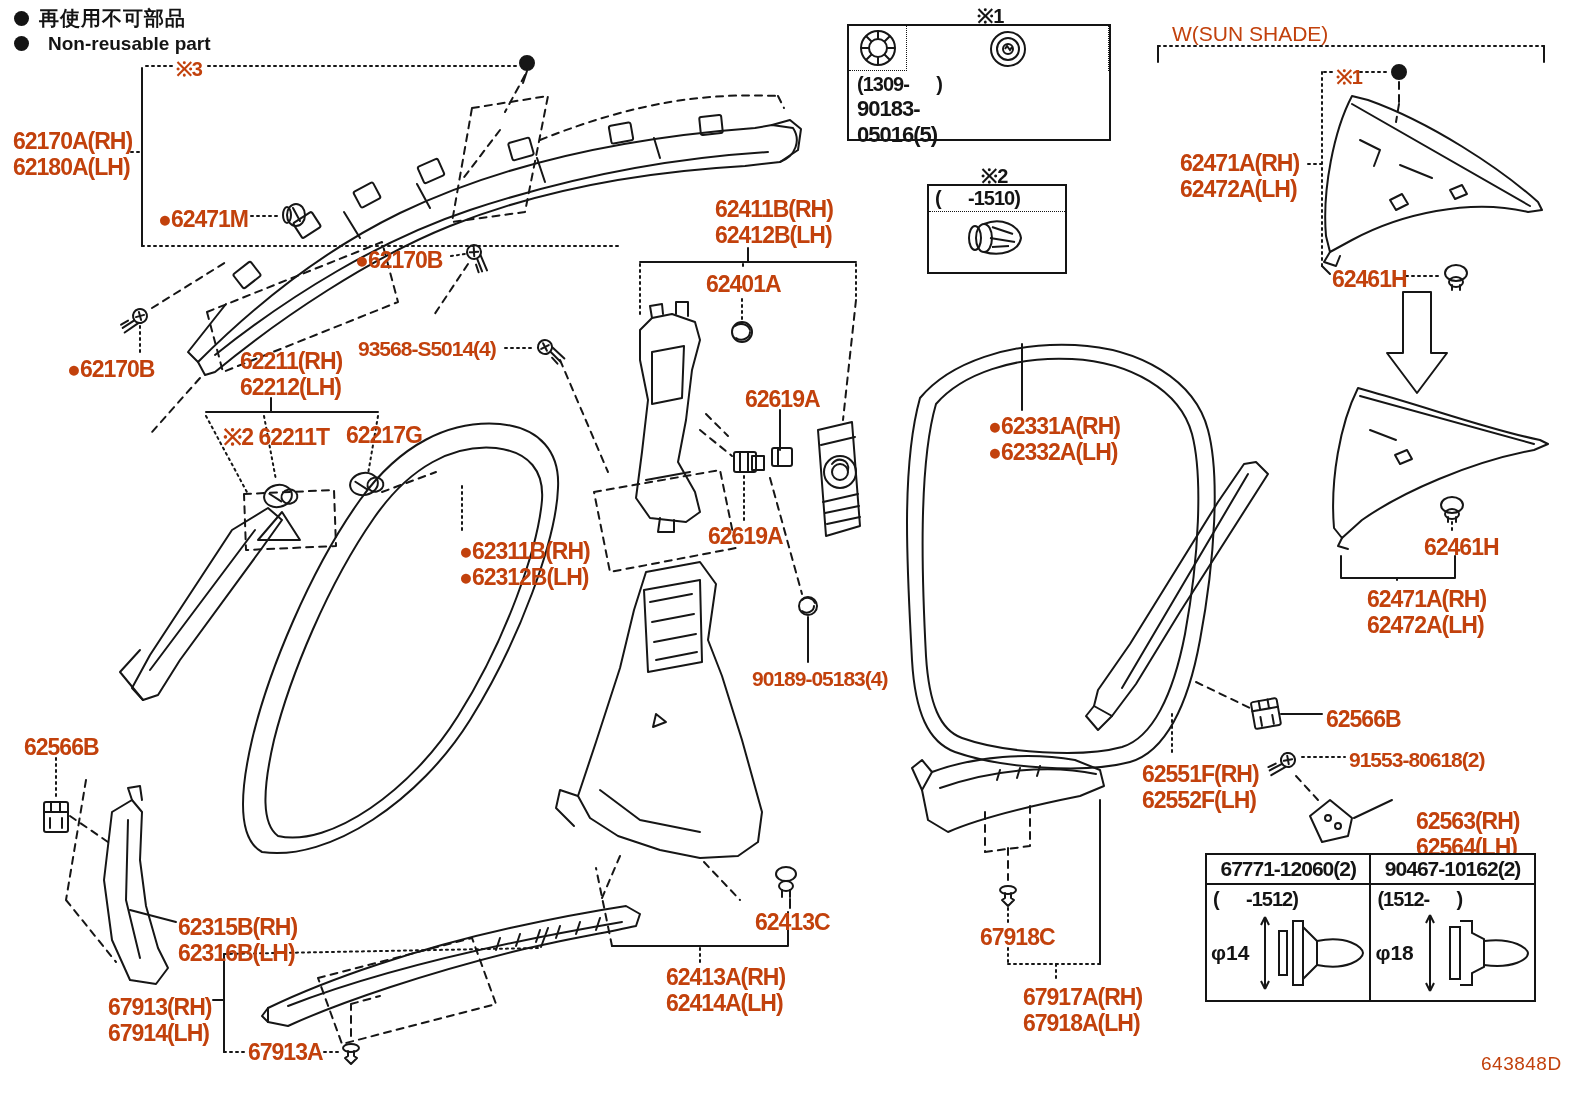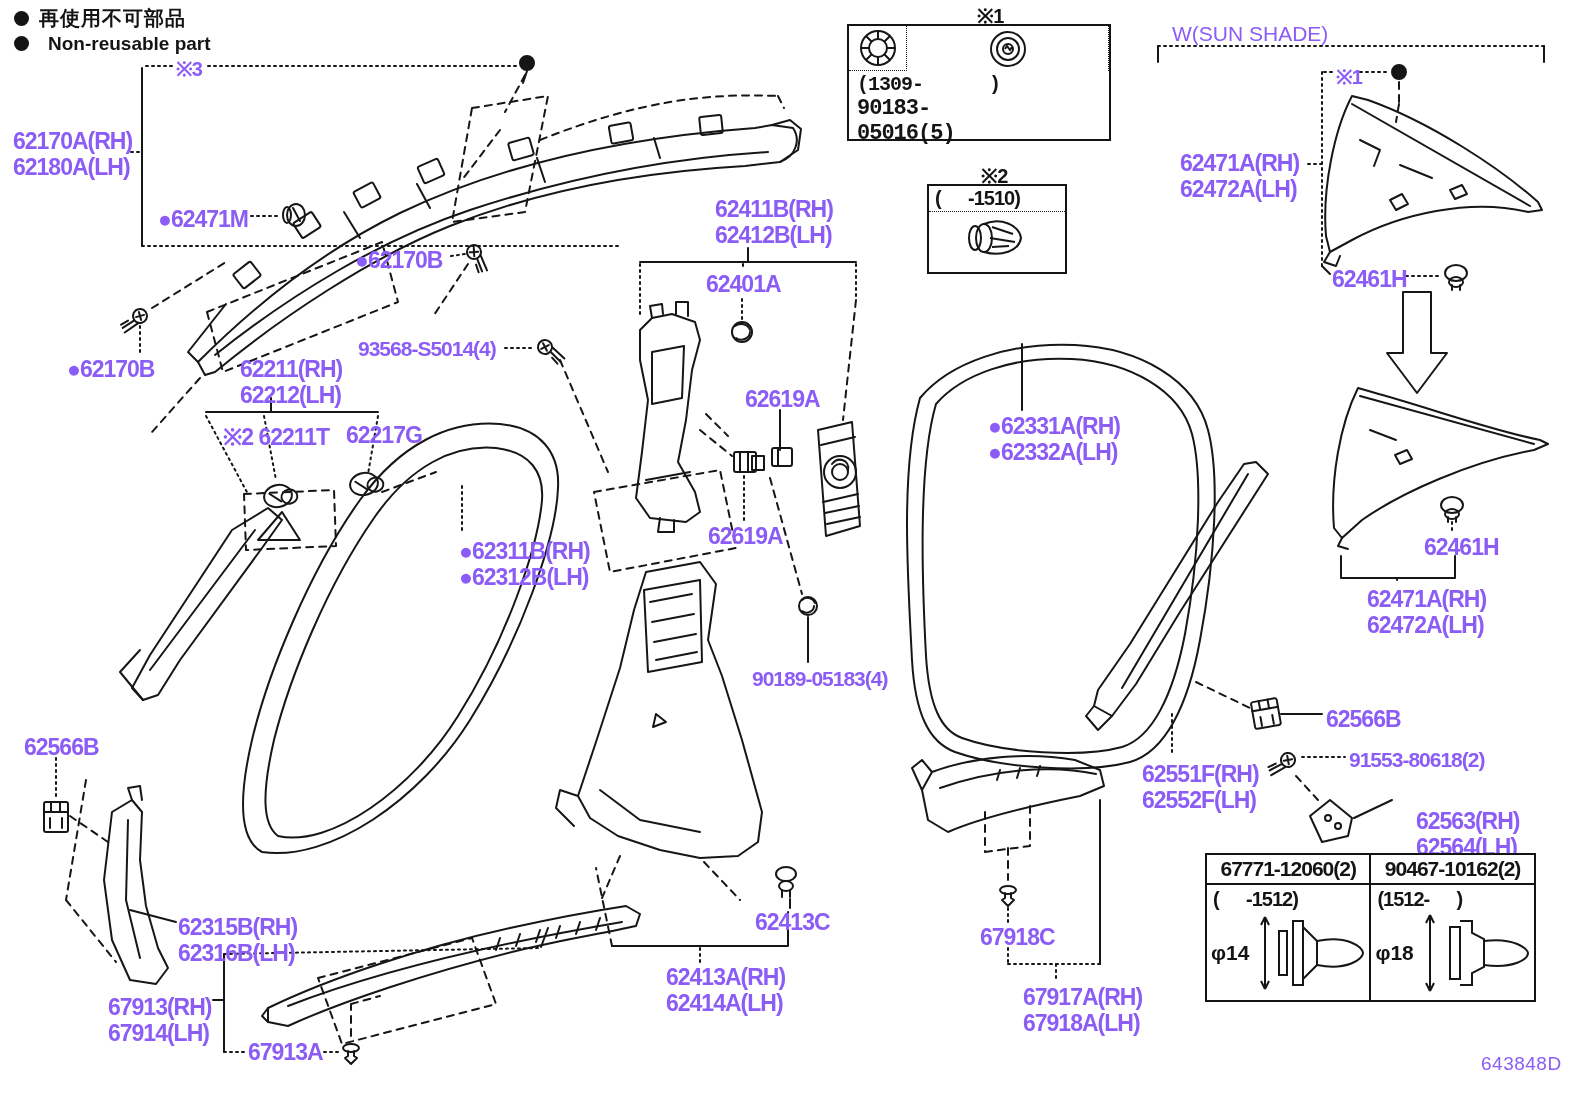--- a/index.html
+++ b/index.html
@@ -1,31 +1,31 @@
 <!DOCTYPE html>
 <html><head>
 <meta charset="utf-8">
 <style>
   html,body{margin:0;padding:0;background:#888;}
   #stage{position:relative;width:1592px;height:1099px;background:#ffffff;overflow:hidden;
          font-family:"Liberation Sans",sans-serif;color:#141414;}
   #art{position:absolute;left:0;top:0;z-index:1;}
   #labels{position:absolute;left:0;top:0;width:100%;height:100%;z-index:2;}
   .part-label{position:absolute;font-weight:bold;font-size:23px;line-height:26px;
-              letter-spacing:-1px;white-space:pre;color:#8b5cf6;}
+              letter-spacing:-1px;white-space:pre;color:#c2410c;}
   .legend{position:absolute;left:14px;top:6px;z-index:3;}
   .legend-row{display:flex;align-items:center;gap:10px;height:25px;}
   .legend-dot{width:15px;height:15px;border-radius:50%;background:#141414;flex:0 0 auto;}
   .legend-jp{font-size:20px;font-weight:bold;letter-spacing:1px;}
   .legend-en{font-size:19px;font-weight:bold;margin-left:9px;}
   .notebox{position:absolute;border:2px solid #141414;background:#fff;z-index:3;}
   .notebox-title{position:absolute;top:-24px;font-size:20px;font-weight:bold;letter-spacing:-0.5px;}
   .nb-grid{display:grid;grid-template-columns:58px 1fr;height:100%;}
   .nb-cell{border-bottom:1px dotted #141414;display:flex;align-items:center;justify-content:center;}
-  .nb-cell.last{border-bottom:none;font-family:Liberation Mono, monospace;}
+  .nb-cell.last{border-bottom:none;}
   .nb-icon{border-right:1px dotted #141414;}
   .nb-text{flex-direction:column;align-items:stretch;justify-content:center;padding:2px 8px;}
   .nb-range{font-size:20px;font-weight:bold;white-space:pre;letter-spacing:-1px;}
   .nb-part{font-size:22px;font-weight:bold;text-align:right;letter-spacing:-1px;}
   #korea{position:absolute;left:1193px;top:850px;width:365px;z-index:3;}
   .korea-title{font-size:20px;font-weight:bold;letter-spacing:-0.5px;white-space:pre;margin-left:12px;}
   .korea-table{margin-top:3px;margin-left:12px;width:324px;border:2px solid #141414;
                border-collapse:collapse;background:#fff;}
   .korea-table td{border:2px solid #141414;padding:0;}
   .k-head{font-size:21px;font-weight:bold;text-align:center;letter-spacing:-1px;height:28px;}
@@ -354,21 +354,21 @@
     <span class="legend-en">Non-reusable part</span>
   </div>
 </div>
 
 <div id="labels">
       <div class="part-label" style="left: 13px; top: 128px;">62170A(RH)
 62180A(LH)</div>
       <div class="part-label" style="left: 158px; top: 206px;">●62471M</div>
       <div class="part-label" style="left: 355px; top: 247px;">●62170B</div>
       <div class="part-label" style="left: 67px; top: 356px;">●62170B</div>
-      <div class="part-label" style="left: 240px; top: 348px; margin-top: 8px;">62211(RH)
+      <div class="part-label" style="left: 240px; top: 348px;">62211(RH)
 62212(LH)</div>
       <div class="part-label" style="left: 358px; top: 336px; font-size: 21px;">93568-S5014(4)</div>
       <div class="part-label" style="left: 223px; top: 424px;">※2 62211T</div>
       <div class="part-label" style="left: 346px; top: 422px;">62217G</div>
       <div class="part-label" style="left: 411px; top: 538px; margin-left: 48px;">●62311B(RH)
 ●62312B(LH)</div>
       <div class="part-label" style="left: 24px; top: 734px;">62566B</div>
       <div class="part-label" style="left: 178px; top: 914px;">62315B(RH)
 62316B(LH)</div>
       <div class="part-label" style="left: 108px; top: 994px;">67913(RH)

